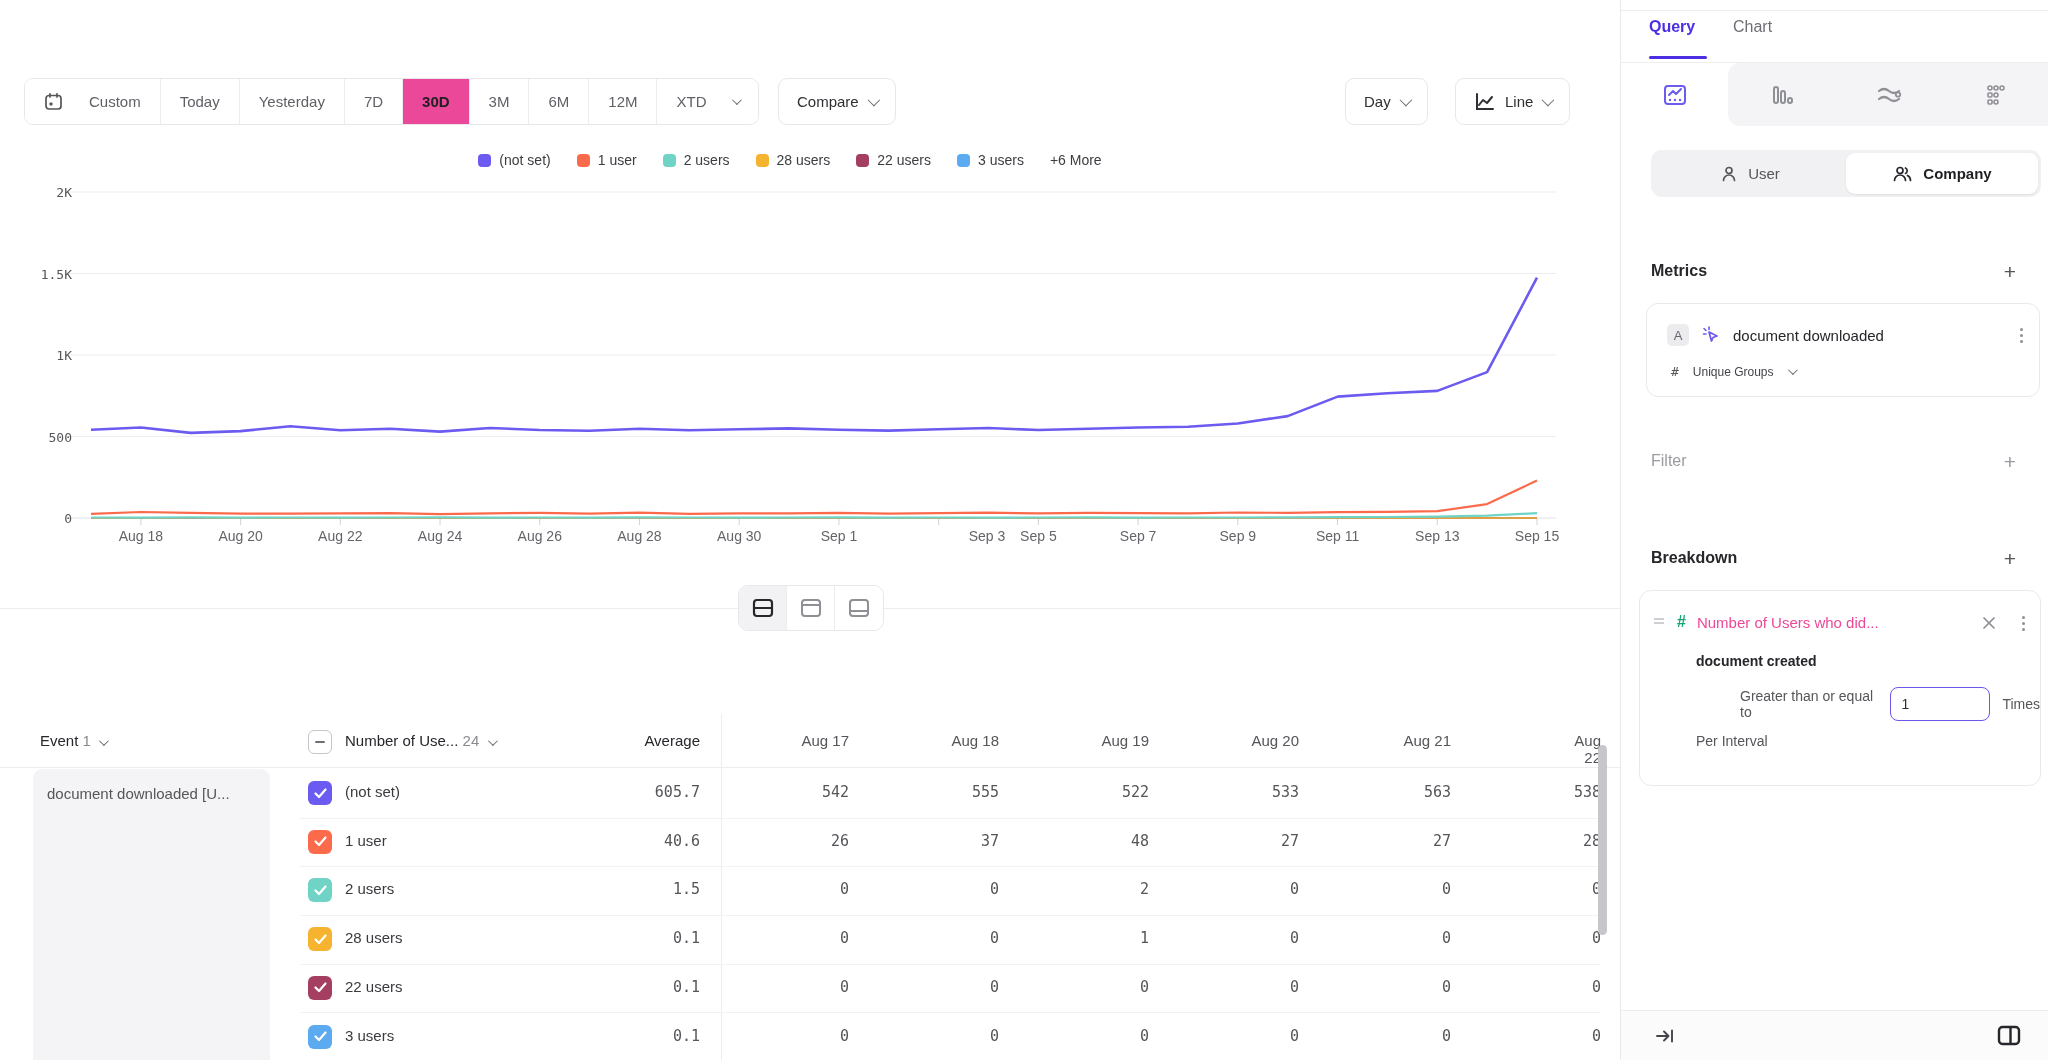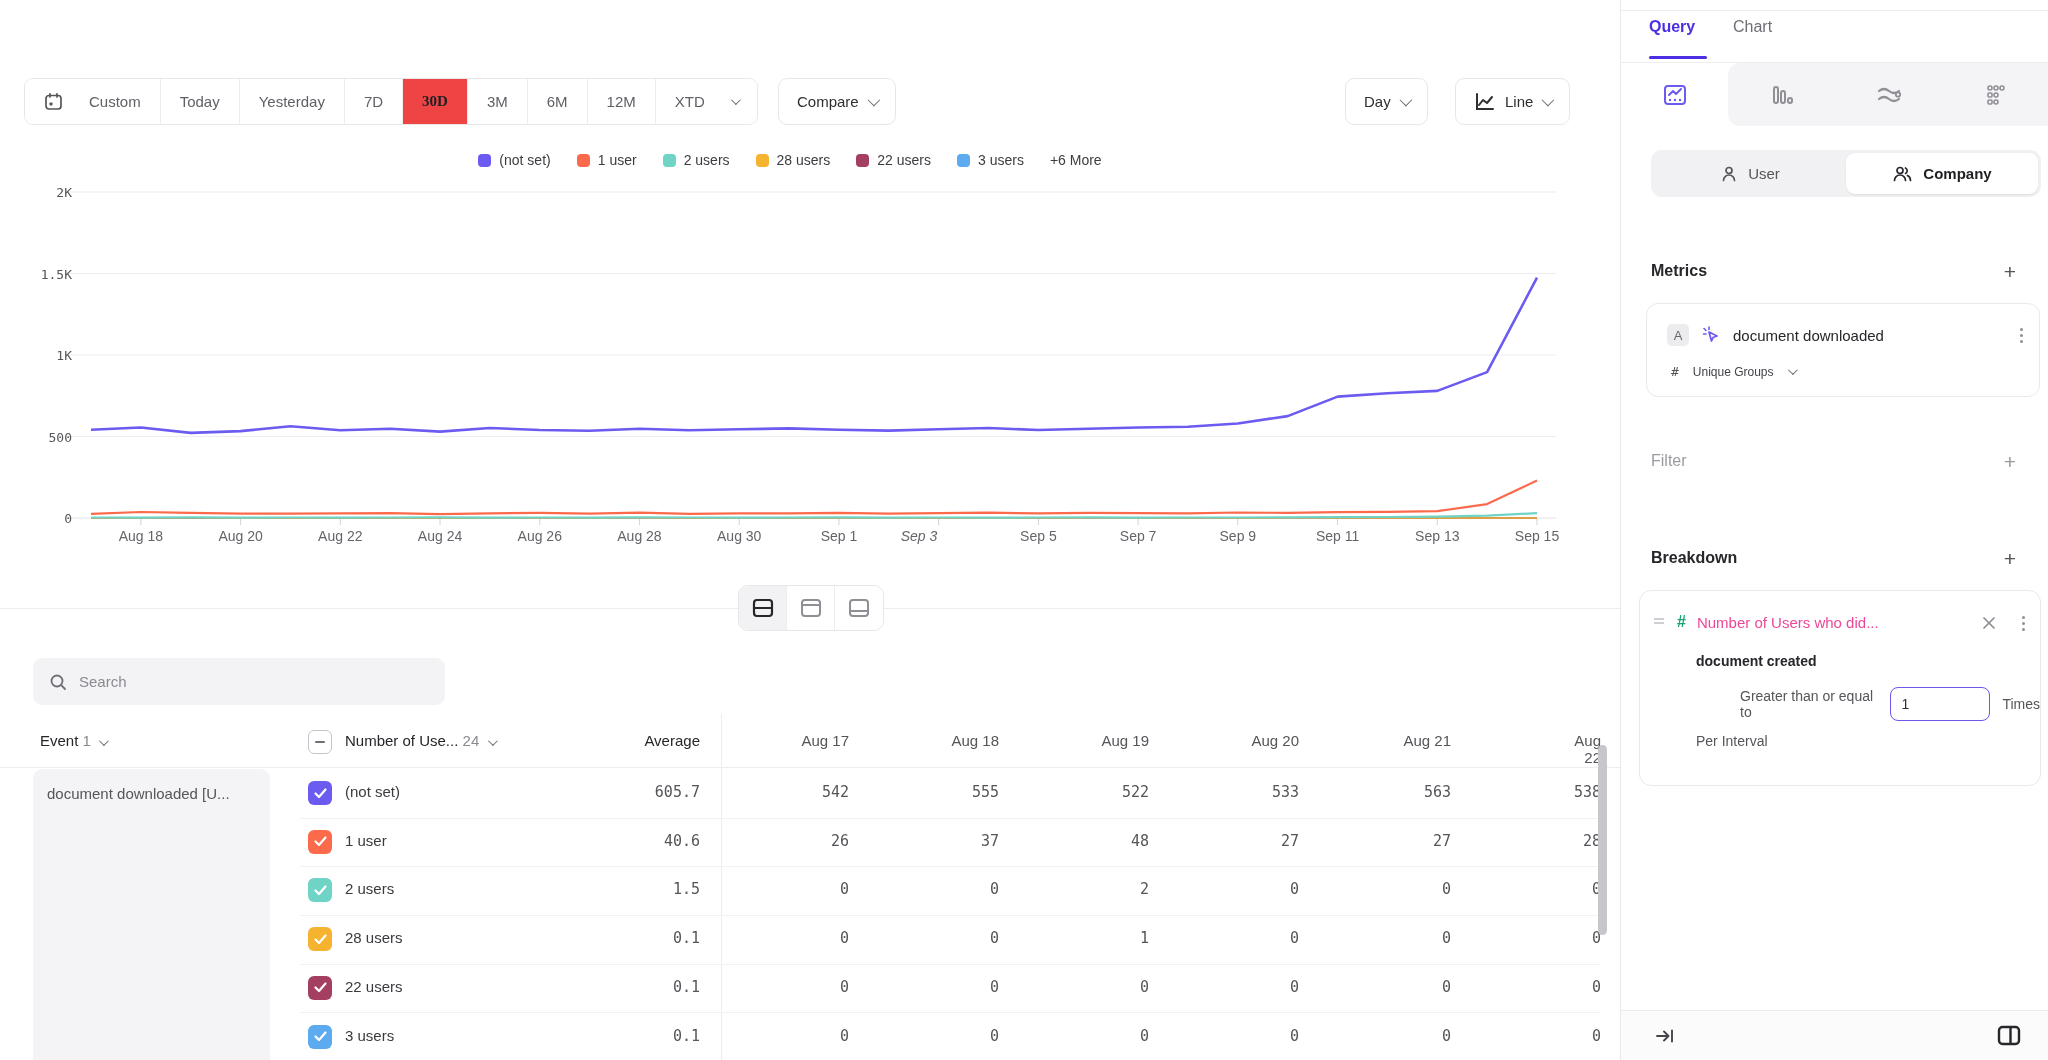--- a/index.html
+++ b/index.html
@@ -9,21 +9,21 @@
 
   
   #main { position:absolute; left:0; top:0; width:1620px; height:1060px; overflow:hidden; }
 
   
   .seg-group { position:absolute; left:24px; top:78px; height:47px; display:flex; align-items:stretch;
     border:1px solid #e7e7ea; border-radius:9px; background:#fff; overflow:hidden; }
   .seg { display:flex; align-items:center; gap:26px; padding:0 19px; font-size:15px; color:#5f5f66;
     border-right:1px solid #ededf0; cursor:pointer; white-space:nowrap; background:#fff; }
   .seg:last-child { border-right:none; }
-  .seg.active { background:#ef4444; color:#1f1f23; font-weight:bold;font-family:Liberation Serif, serif; }
+  .seg.active { background:#ec4899; color:#1f1f23; font-weight:bold; }
   .btn { position:absolute; height:47px; display:flex; align-items:center; gap:9px; padding:0 18px;
     border:1px solid #e7e7ea; border-radius:9px; background:#fff; font-size:15px; color:#2f2f33; cursor:pointer; }
   .chev { width:9px; height:9px; border-right:1.8px solid #6e6e76; border-bottom:1.8px solid #6e6e76;
     transform:rotate(45deg) translateY(-2px); display:inline-block; }
   .chev.sm { width:7px; height:7px; }
 
   
   #legend { position:absolute; left:0; top:152px; width:1580px; display:flex; justify-content:center;
     align-items:center; gap:26px; font-size:14px; color:#3c3c42; }
   .lg-item { display:flex; align-items:center; gap:8px; }
@@ -229,21 +229,21 @@
         </div>
       <div id="xlabs">
           <div class="xlab" style="left: 140.862px;">Aug 18</div>
           <div class="xlab" style="left: 240.586px;">Aug 20</div>
           <div class="xlab" style="left: 340.31px;">Aug 22</div>
           <div class="xlab" style="left: 440.034px;">Aug 24</div>
           <div class="xlab" style="left: 539.759px;">Aug 26</div>
           <div class="xlab" style="left: 639.483px;">Aug 28</div>
           <div class="xlab" style="left: 739.207px;">Aug 30</div>
           <div class="xlab" style="left: 838.931px;">Sep 1</div>
-          <div class="xlab" style="left: 919px; font-style: italic;">Sep 3</div>
+          <div class="xlab" style="left: 987px;">Sep 3</div>
           <div class="xlab" style="left: 1038.38px;">Sep 5</div>
           <div class="xlab" style="left: 1138.1px;">Sep 7</div>
           <div class="xlab" style="left: 1237.83px;">Sep 9</div>
           <div class="xlab" style="left: 1337.55px;">Sep 11</div>
           <div class="xlab" style="left: 1437.28px;">Sep 13</div>
           <div class="xlab" style="left: 1537px;">Sep 15</div>
         </div>
     </div>
 
     <div id="split-divider"></div>
@@ -261,27 +261,20 @@
         </svg>
       </div>
       <div class="lt-btn">
         <svg width="22" height="20" viewBox="0 0 22 20">
           <rect x="2" y="2" width="18" height="16" rx="3" fill="none" stroke="#8f8f96" stroke-width="2"></rect>
           <line x1="2" y1="13" x2="20" y2="13" stroke="#8f8f96" stroke-width="2"></line>
         </svg>
       </div>
     </div>
 
-    <div id="search-box">
-      <svg width="18" height="18" viewBox="0 0 18 18">
-        <circle cx="8" cy="8" r="5.5" fill="none" stroke="#6e6e76" stroke-width="1.8"></circle>
-        <line x1="12.2" y1="12.2" x2="16" y2="16" stroke="#6e6e76" stroke-width="1.8" stroke-linecap="round"></line>
-      </svg>
-      <input type="text" placeholder="Search" style="">
-    </div>
 
     <div id="table">
       <div class="th-row">
         <span class="cell" style="left:40px; top:18px; color:#26262b;">
           <span>Event</span>
           <span style="color:#8a8a92;">1</span>
           &nbsp;<span class="chev sm"></span>
         </span>
         <span class="cb" style="left:308px; top:16px; border:1.5px solid #c6c6cc; background:#fff;">
           <svg width="12" height="12" viewBox="0 0 12 12">

